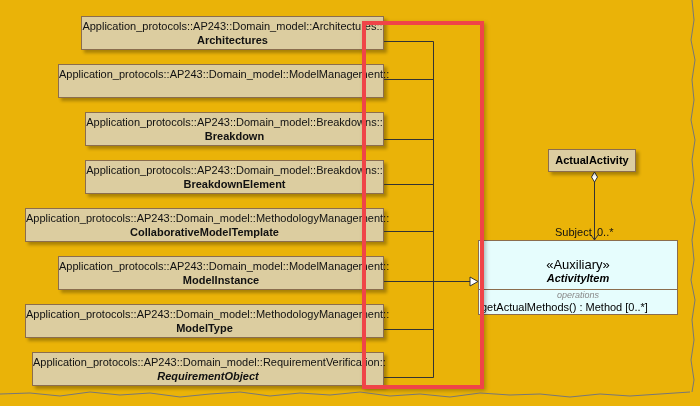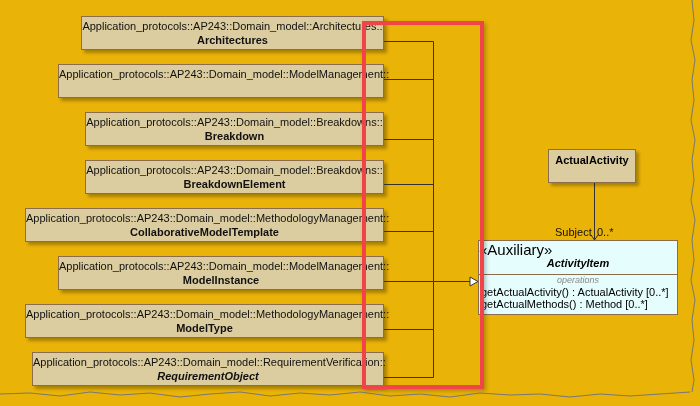--- a/index.html
+++ b/index.html
@@ -10,26 +10,26 @@
   .torn-bottom { position: absolute; left: 0; top: 388px; width: 700px; height: 18px; }
   .class-box {
     position: absolute; box-sizing: border-box;
     background: #dccda0; border: 1px solid #8b6d4e;
     box-shadow: 3px 3px 3px rgba(0,0,0,0.28);
     text-align: center; color: #111;
   }
   .class-box .pkg { font-size: 11px; line-height: 14px; margin-top: 2px; white-space: nowrap; }
   .class-box .name { font-size: 11px; line-height: 15px; font-weight: bold; }
   .class-box .name.italic { font-style: italic; }
-  .actual { position: absolute; box-sizing: border-box; left: 548px; top: 149px; width: 88px; height: 34px;
+  .actual { position: absolute; box-sizing: border-box; left: 548px; top: 149px; width: 88px; height: 23px;
             background: #dccda0; border: 1px solid #8b6d4e; box-shadow: 3px 3px 3px rgba(0,0,0,0.28);
             font-size: 11px; font-weight: bold; text-align: center; line-height: 20px; }
   .activity-item { position: absolute; box-sizing: border-box; left: 478px; top: 240px; width: 200px; height: 75px;
             background: #e6fdfd; border: 1px solid #8b6d4e; }
-  .activity-item .stereo { font-size: 15px; line-height: 13px; margin-top: 2px; }
+  .activity-item .stereo { font-size: 13px; text-align: center; line-height: 13px; margin-top: 17px; }
   .activity-item .iname { font-size: 11px; text-align: center; font-weight: bold; font-style: italic; line-height: 15px; }
   .activity-item .sep { border-top: 1px solid #8b6d4e; margin-top: 3px; }
   .activity-item .ops-title { font-size: 9px; color: #888; font-style: italic; text-align: center; line-height: 11px; }
   .activity-item .op { font-size: 11px; line-height: 12px; padding-left: 2px; white-space: nowrap; }
   .label { position: absolute; font-size: 11px; color: #111; white-space: nowrap; }
   svg.lines { position: absolute; left: 0; top: 0; width: 700px; height: 406px; pointer-events: none; }
   .highlight { position: absolute; left: 362px; top: 21px; width: 122px; height: 368px; box-sizing: border-box;
                border: 4px solid #f04448; box-shadow: 2px 2px 4px rgba(0,0,0,0.25); }
 </style>
 </head>
@@ -92,21 +92,20 @@
   </div>
 
   <span class="label" style="left:555px;top:226px;">Subject</span>
   <span class="label" style="left:597px;top:226px;">0..*</span>
 
   <div class="activity-item">
     <div class="stereo">«Auxiliary»</div>
     <div class="iname">ActivityItem</div>
     <div class="sep"></div>
     <div class="ops-title">operations</div>
-    <div class="op">getActualActivity() : ActualActivity [0..*]</div>
     <div class="op">getActualMethods() : Method [0..*]</div>
   </div>
 
   <div class="highlight"></div>
 
   <svg class="torn-right" viewBox="0 0 12 406">
     <path d="M4 0 L6 20 L3 40 L7 60 L4 80 L6 100 L3 120 L7 140 L4 160 L6 180 L3 200 L7 220 L4 240 L6 260 L3 280 L7 300 L4 320 L6 340 L3 360 L6 380 L4 392" stroke="#777" stroke-width="1" fill="none"></path>
   </svg>
   <svg class="torn-bottom" viewBox="0 0 700 18">
     <path d="M0 6 L30 5 L60 8 L90 4 L120 7 L150 5 L180 9 L210 6 L240 4 L270 8 L300 5 L330 7 L360 4 L390 8 L420 6 L450 9 L480 5 L510 7 L540 6 L570 9 L600 6 L630 8 L660 6 L690 4" stroke="#777" stroke-width="1" fill="none"></path>

